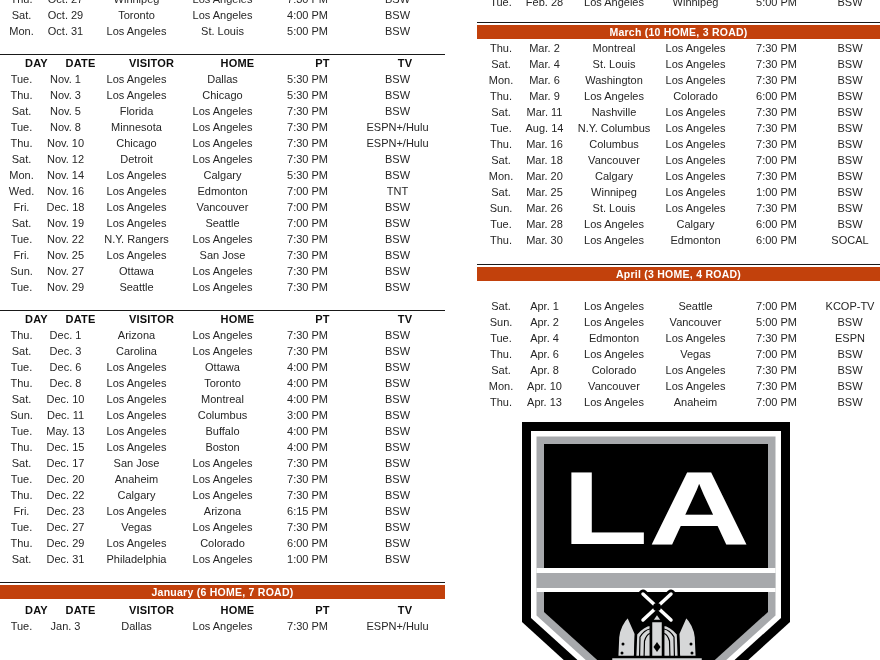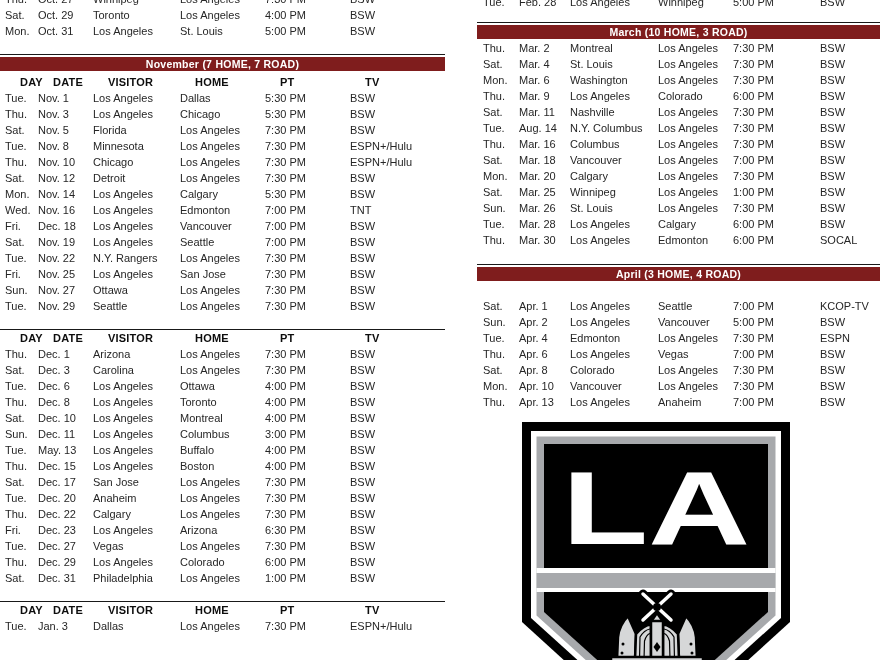--- a/index.html
+++ b/index.html
@@ -1,22 +1,22 @@
 <!DOCTYPE html>
 <html><head>
 <meta charset="utf-8">
 <style>
   html,body{margin:0;padding:0;background:#fff;}
   .page{position:relative;width:880px;height:660px;background:#ffffff;overflow:hidden;
         font-family:"Liberation Sans","DejaVu Sans",sans-serif;}
-  .col{position:absolute;top:0;}
+  .col{position:absolute;top:0;text-align:center;}
   .col-left{left:0;width:445px;}
   .col-right{left:477px;width:403px;}
   .hairline{height:1px;background:#191919;}
-  .bar{height:14px;background:#7f1d1d;color:#ffffff;display:flex;align-items:center;justify-content:center;
+  .bar{height:14px;background:#c2410c;color:#ffffff;display:flex;align-items:center;justify-content:center;
        font-size:10.5px;font-weight:bold;letter-spacing:.25px;margin:2px 0 3px 0;}
   .row{display:flex;height:16px;align-items:center;font-size:11px;color:#262626;white-space:nowrap;}
   .col-left .row{padding-left:5px;}
   .col-right .row{padding-left:6px;}
   .row.head{font-weight:bold;color:#0d0d0d;letter-spacing:.2px;padding-left:20px;}
   .c{display:inline-block;overflow:visible;}
   .col-left .c0{width:33px}.col-left .c1{width:55px}.col-left .c2{width:87px}
   .col-left .c3{width:85px}.col-left .c4{width:85px}.col-left .c5{flex:1}
   .col-right .c0{width:36px}.col-right .c1{width:51px}.col-right .c2{width:88px}
   .col-right .c3{width:75px}.col-right .c4{width:87px}.col-right .c5{flex:1}
@@ -48,21 +48,20 @@
           <span class="c c0">Mon.</span>
           <span class="c c1">Oct. 31</span>
           <span class="c c2">Los Angeles</span>
           <span class="c c3">St. Louis</span>
           <span class="c c4">5:00 PM</span>
           <span class="c c5">BSW</span>
         </div>
       </div>
       <div class="section">
         <div class="hairline" style="margin-top: 15px;"></div>
-        <div class="bar">November (7 HOME, 7 ROAD)</div>
         <div class="row head">
           <span class="c c0">DAY</span>
           <span class="c c1">DATE</span>
           <span class="c c2">VISITOR</span>
           <span class="c c3">HOME</span>
           <span class="c c4">PT</span>
           <span class="c c5">TV</span>
         </div>
         <div class="row">
           <span class="c c0">Tue.</span>
@@ -273,21 +272,21 @@
           <span class="c c2">Calgary</span>
           <span class="c c3">Los Angeles</span>
           <span class="c c4">7:30 PM</span>
           <span class="c c5">BSW</span>
         </div>
         <div class="row">
           <span class="c c0">Fri.</span>
           <span class="c c1">Dec. 23</span>
           <span class="c c2">Los Angeles</span>
           <span class="c c3">Arizona</span>
-          <span class="c c4">6:30 PM</span>
+          <span class="c c4">6:15 PM</span>
           <span class="c c5">BSW</span>
         </div>
         <div class="row">
           <span class="c c0">Tue.</span>
           <span class="c c1">Dec. 27</span>
           <span class="c c2">Vegas</span>
           <span class="c c3">Los Angeles</span>
           <span class="c c4">7:30 PM</span>
           <span class="c c5">BSW</span>
         </div>
@@ -303,20 +302,21 @@
           <span class="c c0">Sat.</span>
           <span class="c c1">Dec. 31</span>
           <span class="c c2">Philadelphia</span>
           <span class="c c3">Los Angeles</span>
           <span class="c c4">1:00 PM</span>
           <span class="c c5">BSW</span>
         </div>
       </div>
       <div class="section">
         <div class="hairline" style="margin-top: 15px;"></div>
+        <div class="bar">January (6 HOME, 7 ROAD)</div>
         <div class="row head">
           <span class="c c0">DAY</span>
           <span class="c c1">DATE</span>
           <span class="c c2">VISITOR</span>
           <span class="c c3">HOME</span>
           <span class="c c4">PT</span>
           <span class="c c5">TV</span>
         </div>
         <div class="row">
           <span class="c c0">Tue.</span>

